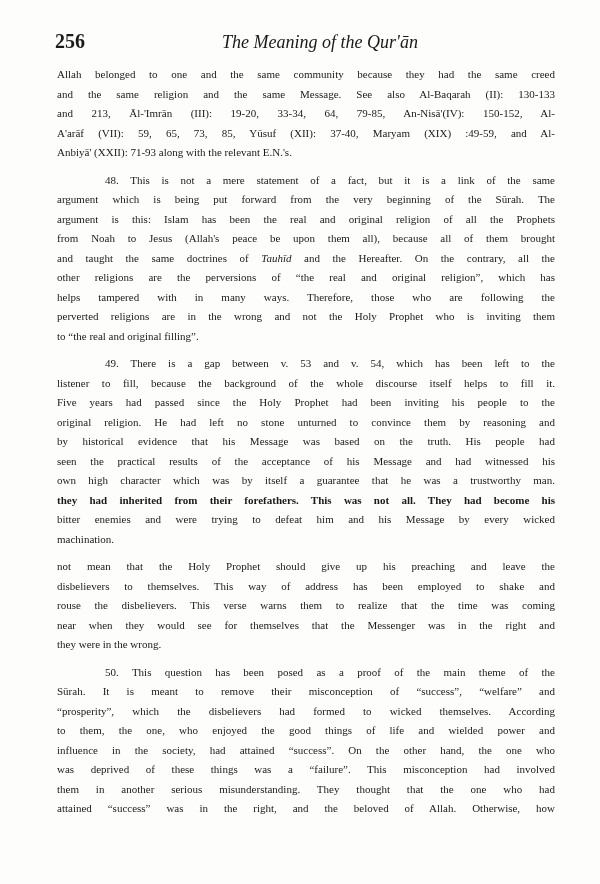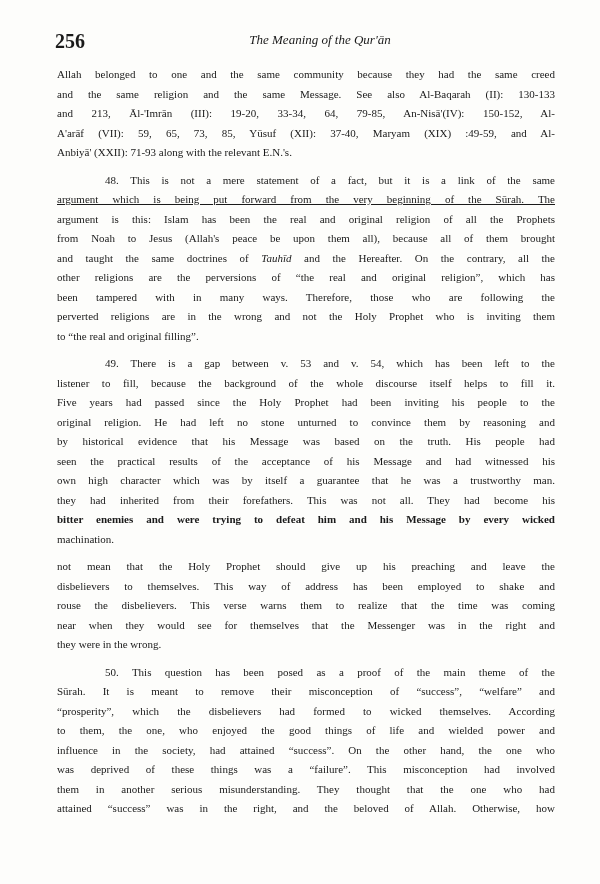--- a/index.html
+++ b/index.html
@@ -6,21 +6,21 @@
     body {
       width: 600px; height: 884px; overflow: hidden;
       background: #fdfdfb;
       font-family: "Liberation Serif", "DejaVu Serif", serif;
       color: #1a1a1a;
       position: relative;
     }
     .page { position: absolute; left: 0; top: 0; width: 600px; height: 884px; }
     .header { position: absolute; top: 30px; left: 55px; width: 500px; height: 24px; }
     .page-number { position: absolute; left: 0; top: 0; font-size: 20px; font-weight: bold; }
-    .running-head { position: absolute; left: 0; right: 0; top: 2px; text-align: center; font-style: italic; font-size: 13px; padding-left: 30px; }
+    .running-head { position: absolute; left: 0; right: 0; top: 2px; text-align: center; font-style: italic; font-size: 18px; padding-left: 30px; }
     .body-text { position: absolute; left: 57px; top: 65px; width: 498px; font-size: 11px; line-height: 19.5px; }
     .para { margin: 0; }
     .para.gap { margin-top: 8px; }
     .line { display: block; text-align: justify; text-align-last: justify; white-space: nowrap; height: 19.5px; }
     .line.last { text-align-last: left; }
     .line.indent { padding-left: 48px; }
     em.term { font-style: italic; }
   </style>
 </head>
 <body>
@@ -36,40 +36,40 @@
     <div class="para">
       <span class="line" style="white-space: normal;">Allah belonged to one and the same community because they had the same creed</span>
       <span class="line" style="white-space: normal;">and the same religion and the same Message. See also Al-Baqarah (II): 130-133</span>
       <span class="line" style="white-space: normal;">and 213, Āl-'Imrān (III): 19-20, 33-34, 64, 79-85, An-Nisā'(IV): 150-152, Al-</span>
       <span class="line" style="white-space: normal;">A'arāf (VII): 59, 65, 73, 85, Yūsuf (XII): 37-40, Maryam (XIX) :49-59, and Al-</span>
       <span class="line last" style="white-space: normal;">Anbiyā' (XXII): 71-93 along with the relevant E.N.'s.</span>
     </div>
 
     <div class="para gap">
       <span class="line indent" style="white-space: normal;">48. This is not a mere statement of a fact, but it is a link of the same</span>
-      <span class="line" style="white-space: normal; text-decoration: underline;">argument which is being put forward from the very beginning of the Sūrah. The</span>
+      <span class="line" style="white-space: normal;">argument which is being put forward from the very beginning of the Sūrah. The</span>
       <span class="line" style="white-space: normal;">argument is this: Islam has been the real and original religion of all the Prophets</span>
       <span class="line" style="white-space: normal;">from Noah to Jesus (Allah's peace be upon them all), because all of them brought</span>
       <span class="line" style="white-space: normal;">and taught the same doctrines of <em class="term">Tauhīd</em> and the Hereafter. On the contrary, all the</span>
       <span class="line" style="white-space: normal;">other religions are the perversions of “the real and original religion”, which has</span>
-      <span class="line" style="white-space: normal;">been tampered with in many ways. Therefore, those who are following the</span>
+      <span class="line" style="white-space: normal;">helps tampered with in many ways. Therefore, those who are following the</span>
       <span class="line" style="white-space: normal;">perverted religions are in the wrong and not the Holy Prophet who is inviting them</span>
       <span class="line last" style="white-space: normal;">to “the real and original filling”.</span>
     </div>
 
     <div class="para gap">
       <span class="line indent" style="white-space: normal;">49. There is a gap between v. 53 and v. 54, which has been left to the</span>
       <span class="line" style="white-space: normal;">listener to fill, because the background of the whole discourse itself helps to fill it.</span>
       <span class="line" style="white-space: normal;">Five years had passed since the Holy Prophet had been inviting his people to the</span>
       <span class="line" style="white-space: normal;">original religion. He had left no stone unturned to convince them by reasoning and</span>
       <span class="line" style="white-space: normal;">by historical evidence that his Message was based on the truth. His people had</span>
       <span class="line" style="white-space: normal;">seen the practical results of the acceptance of his Message and had witnessed his</span>
       <span class="line" style="white-space: normal;">own high character which was by itself a guarantee that he was a trustworthy man.</span>
-      <span class="line" style="white-space: normal;">they had inherited from their forefathers. This was not all. They had become his</span>
-      <span class="line" style="white-space: normal; font-weight: bold;">bitter enemies and were trying to defeat him and his Message by every wicked</span>
+      <span class="line" style="white-space: normal; font-weight: bold;">they had inherited from their forefathers. This was not all. They had become his</span>
+      <span class="line" style="white-space: normal;">bitter enemies and were trying to defeat him and his Message by every wicked</span>
       <span class="line last" style="white-space: normal;">machination.</span>
     </div>
 
     <div class="para gap">
       <span class="line" style="white-space: normal;">not mean that the Holy Prophet should give up his preaching and leave the</span>
       <span class="line" style="white-space: normal;">disbelievers to themselves. This way of address has been employed to shake and</span>
       <span class="line" style="white-space: normal;">rouse the disbelievers. This verse warns them to realize that the time was coming</span>
       <span class="line" style="white-space: normal;">near when they would see for themselves that the Messenger was in the right and</span>
       <span class="line last" style="white-space: normal;">they were in the wrong.</span>
     </div>

